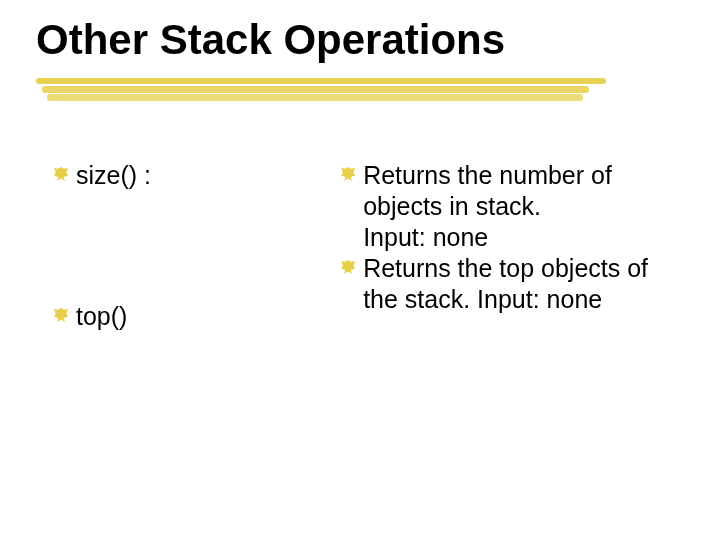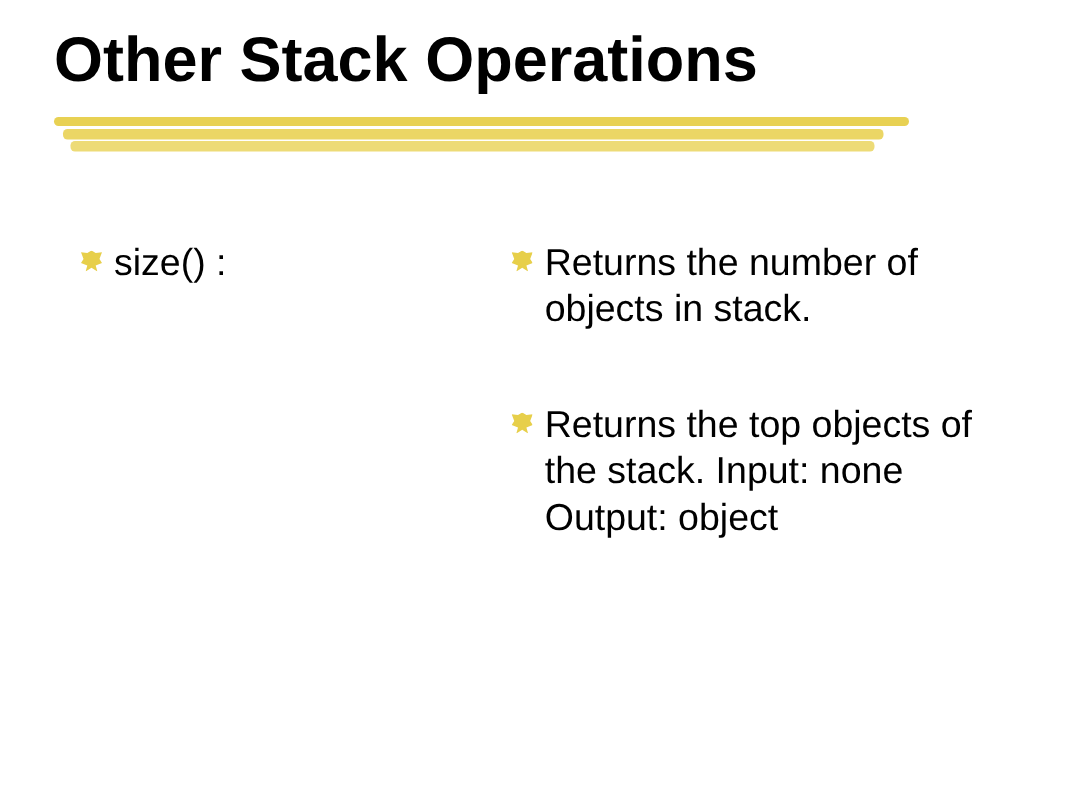--- a/index.html
+++ b/index.html
@@ -53,21 +53,21 @@
     right: 40px;
     display: flex;
     gap: 28px;
   }
   .col {
     display: flex;
     flex-direction: column;
     gap: 110px;
   }
   .col-left  { width: 260px; }
-  .col-right { width: 340px; gap: 15px; }
+  .col-right { width: 340px; gap: 0; }
   .item {
     display: flex;
     align-items: flex-start;
     gap: 8px;
   }
   .blt {
     flex: none;
     width: 14px;
     height: 14px;
     margin-top: 7px;
@@ -98,33 +98,36 @@
     <div class="stroke s3"></div>
   </div>
 
   <div class="content">
 
     <div class="col col-left">
       <div class="item">
         <div class="blt"></div>
         <div class="txt">size() :</div>
       </div>
+      <div class="item">
+        <div class="blt"></div>
+        <div class="txt">top()</div>
+      </div>
     </div>
 
     <div class="col col-right">
       <div class="item">
         <div class="blt"></div>
         <div class="txt">
           <span>Returns the number of objects in stack.</span><br>
-          <br>
+          <span>Input: none</span><br>
         </div>
       </div>
       <div class="item">
         <div class="blt"></div>
         <div class="txt">
           <span>Returns the top objects of the stack.  Input: none</span><br>
-          <span>Output: object</span>
         </div>
       </div>
     </div>
 
   </div>
 </div>
 
 </body></html>

